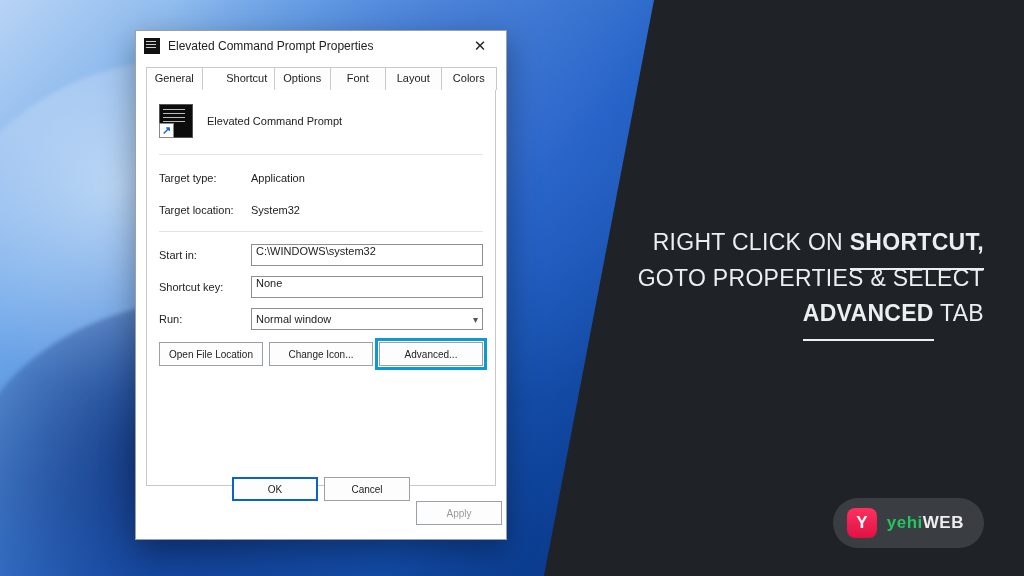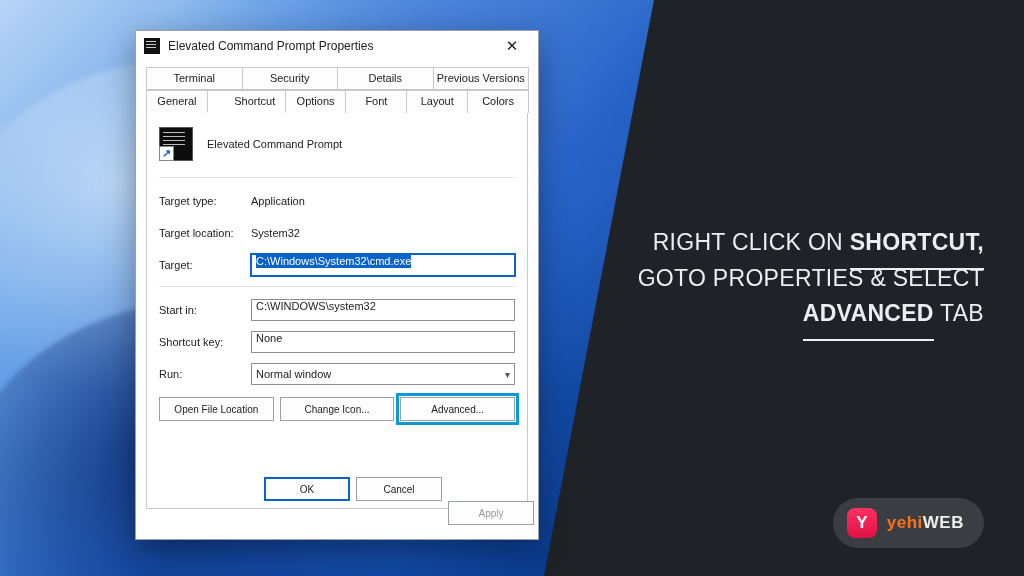--- a/index.html
+++ b/index.html
@@ -30,26 +30,26 @@
     background: #3a3e43; border-radius: 26px; padding: 10px 20px 10px 14px;
     display: flex; align-items: center; gap: 10px;
   }
   .brand-logo {
     width: 30px; height: 30px; border-radius: 8px;
     background: linear-gradient(180deg,#ff3161,#e01143);
     display: flex; align-items: center; justify-content: center;
     color: #fff; font-weight: 900; font-size: 17px;
   }
   .brand-name { color: #eee; font-size: 17px; letter-spacing: .5px; }
-  .brand-name .accent { color: #f97316; font-weight: 800; }
+  .brand-name .accent { color: #22c55e; font-weight: 800; }
   .brand-name .rest { font-weight: 800; }
 
   
   .dialog {
-    position: absolute; left: 135px; top: 30px; width: 404px; height: 510px;
+    position: absolute; left: 135px; top: 30px; width: 372px; height: 510px;
     background: #fff; border: 1px solid #9aa0a6; box-shadow: 0 10px 30px rgba(0,0,0,.35);
     font-size: 11px; color: #222;
   }
   .titlebar {
     display: flex; align-items: center; height: 30px; padding: 0 6px 0 8px;
   }
   .titlebar .app-icon {
     width: 16px; height: 16px; background: #111; position: relative; margin-right: 8px;
   }
   .titlebar .app-icon::after {
@@ -148,26 +148,20 @@
   </div>
 
   <div class="dialog">
     <div class="titlebar">
       <div class="app-icon"></div>
       <div class="title">Elevated Command Prompt Properties</div>
       <div class="close">✕</div>
     </div>
 
     <div class="tabs-area">
-      <div class="tab-row top">
-        <div class="tab">Terminal</div>
-        <div class="tab">Security</div>
-        <div class="tab">Details</div>
-        <div class="tab">Previous Versions</div>
-      </div>
       <div class="tab-row">
         <div class="tab">General</div>
         <div class="tab active">Shortcut</div>
         <div class="tab">Options</div>
         <div class="tab">Font</div>
         <div class="tab">Layout</div>
         <div class="tab">Colors</div>
       </div>
 
       <div class="tab-body">
@@ -180,26 +174,20 @@
         <div class="sep"></div>
 
         <div class="form-row">
           <div class="lbl">Target type:</div>
           <div class="val">Application</div>
         </div>
         <div class="form-row">
           <div class="lbl">Target location:</div>
           <div class="val">System32</div>
         </div>
-        <div class="form-row">
-          <div class="lbl">Target:</div>
-          <div class="val">
-            <div class="txt sel focus"><span class="hl">C:\Windows\System32\cmd.exe</span></div>
-          </div>
-        </div>
 
         <div class="sep"></div>
 
         <div class="form-row">
           <div class="lbl">Start in:</div>
           <div class="val">
               <div class="txt"><span>C:\WINDOWS\system32</span></div>
             </div>
         </div>
         <div class="form-row">

